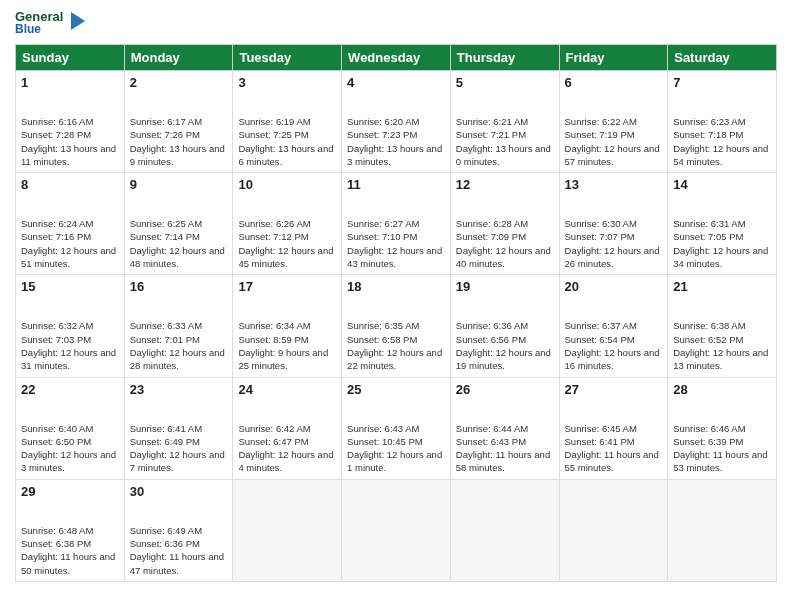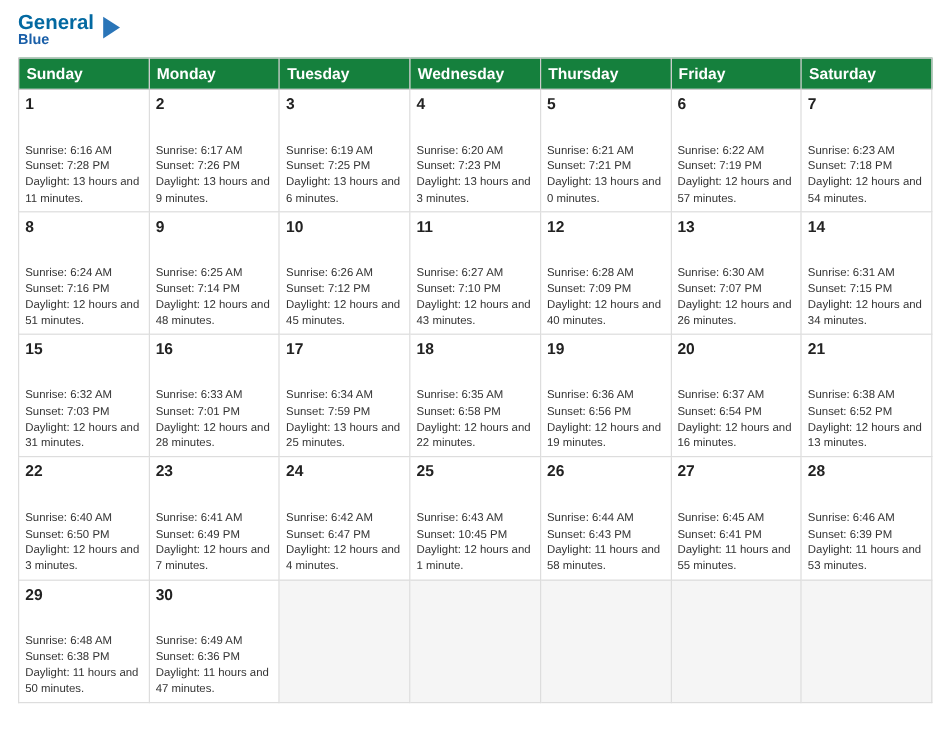--- a/index.html
+++ b/index.html
@@ -75,21 +75,21 @@
     }
   </style>
 </head>
 <body>
 
 <div class="container">
   <div class="header">
     <div class="logo">
   <div style="display:flex;align-items:center;gap:2px;">
     <div style="line-height:1.1;">
-      <div style="font-size:17px;font-weight:bold;color:#0369a1;">General</div>
+      <div style="font-size:13px;font-weight:bold;color:#14532d;">General</div>
       <div style="font-size:12px;font-weight:bold;color:#1a5fa8;margin-top:-2px;">Blue</div>
     </div>
     <svg width="22" height="22" viewBox="0 0 22 22" style="margin-bottom:4px;">
       <polygon points="6,2 20,11 6,20" fill="#2a75b8"></polygon>
     </svg>
   </div>
 </div>
     <div class="title-section">
       <div class="month-title"></div>
       <div class="location"></div>
@@ -159,35 +159,35 @@
           <td>
             <span class="day-number">12</span>
             <div class="day-info"><span>Sunrise: 6:28 AM</span><br><span>Sunset: 7:09 PM</span><br><span>Daylight: 12 hours and 40 minutes.</span><br></div>
           </td>
           <td>
             <span class="day-number">13</span>
             <div class="day-info"><span>Sunrise: 6:30 AM</span><br><span>Sunset: 7:07 PM</span><br><span>Daylight: 12 hours and 26 minutes.</span><br></div>
           </td>
           <td>
             <span class="day-number">14</span>
-            <div class="day-info"><span>Sunrise: 6:31 AM</span><br><span>Sunset: 7:15 PM</span><br><span>Daylight: 12 hours and 34 minutes.</span><br></div>
+            <div class="day-info"><span>Sunrise: 6:31 AM</span><br><span>Sunset: 7:05 PM</span><br><span>Daylight: 12 hours and 34 minutes.</span><br></div>
           </td>
         </tr>
         <tr>
           <td>
             <span class="day-number">15</span>
             <div class="day-info"><span>Sunrise: 6:32 AM</span><br><span>Sunset: 7:03 PM</span><br><span>Daylight: 12 hours and 31 minutes.</span><br></div>
           </td>
           <td>
             <span class="day-number">16</span>
             <div class="day-info"><span>Sunrise: 6:33 AM</span><br><span>Sunset: 7:01 PM</span><br><span>Daylight: 12 hours and 28 minutes.</span><br></div>
           </td>
           <td>
             <span class="day-number">17</span>
-            <div class="day-info"><span>Sunrise: 6:34 AM</span><br><span>Sunset: 7:59 PM</span><br><span>Daylight: 13 hours and 25 minutes.</span><br></div>
+            <div class="day-info"><span>Sunrise: 6:34 AM</span><br><span>Sunset: 8:59 PM</span><br><span>Daylight: 9 hours and 25 minutes.</span><br></div>
           </td>
           <td>
             <span class="day-number">18</span>
             <div class="day-info"><span>Sunrise: 6:35 AM</span><br><span>Sunset: 6:58 PM</span><br><span>Daylight: 12 hours and 22 minutes.</span><br></div>
           </td>
           <td>
             <span class="day-number">19</span>
             <div class="day-info"><span>Sunrise: 6:36 AM</span><br><span>Sunset: 6:56 PM</span><br><span>Daylight: 12 hours and 19 minutes.</span><br></div>
           </td>
           <td>

